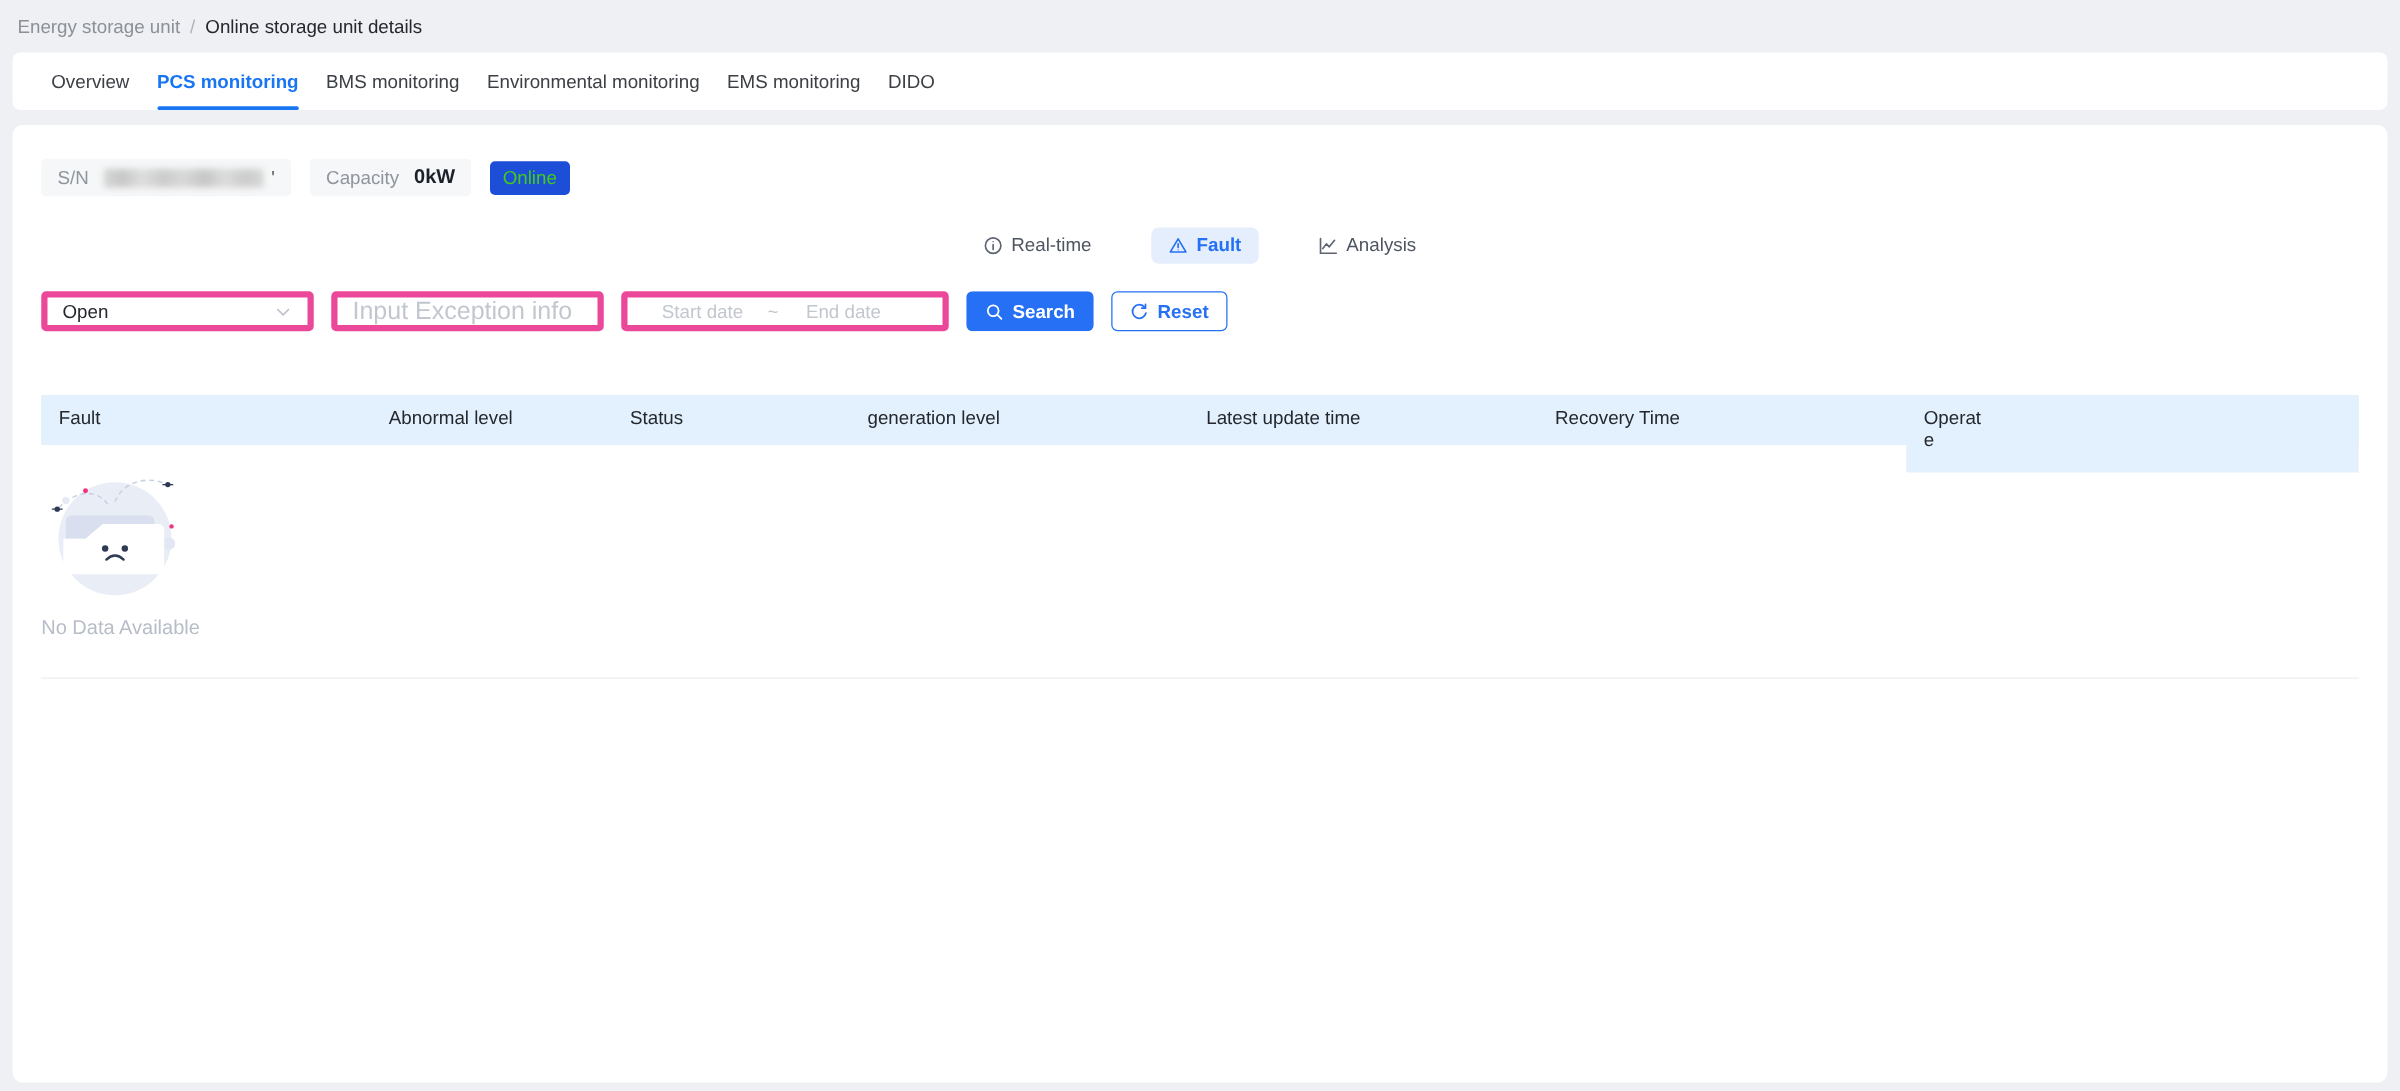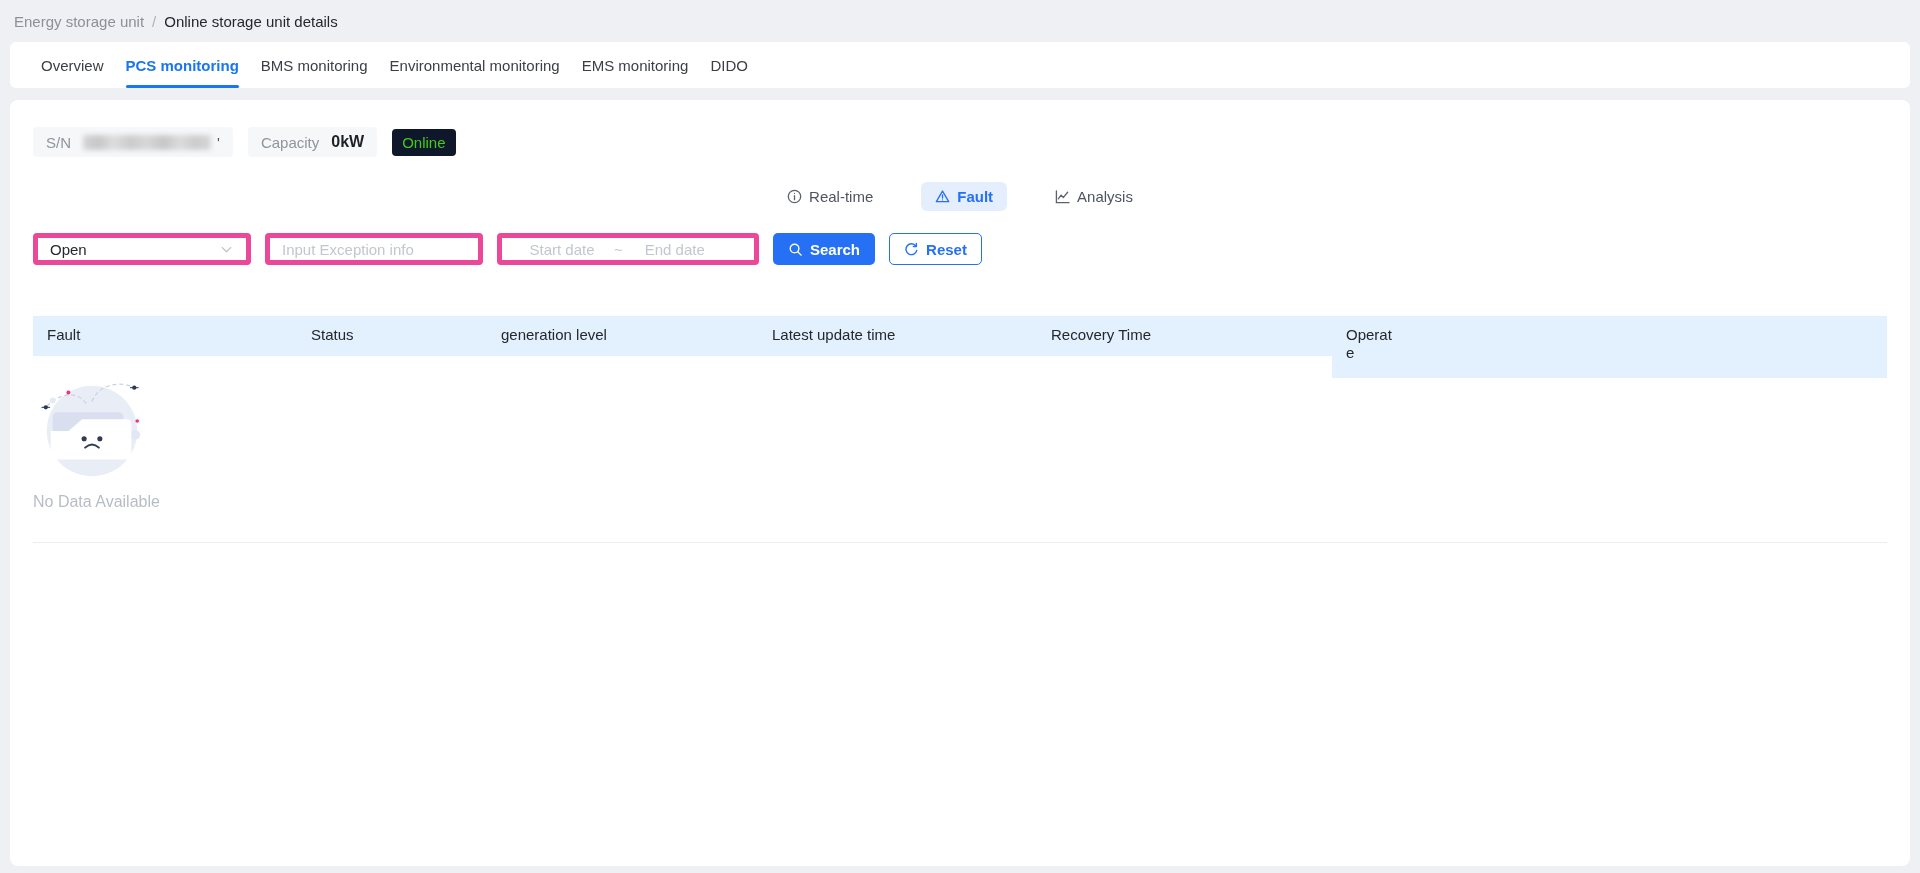--- a/index.html
+++ b/index.html
@@ -87,21 +87,21 @@
     background: linear-gradient(90deg,
       #d5d5d5 0%, #c7c7c7 12%, #dedede 24%, #cbcbcb 37%,
       #d8d8d8 50%, #c6c6c6 63%, #dcdcdc 76%, #cccccc 88%, #d7d7d7 100%);
     filter: blur(2.5px);
   }
   .sn-suffix { color: #55585e; margin-left: -6px; }
   .status-badge {
     height: 27px;
     padding: 0 10px;
     border-radius: 4px;
-    background: #0f172a;
+    background: #1d4ed8;
     color: #42cb1a;
     display: flex;
     align-items: center;
     font-size: 15px;
   }
   
   .switch-row {
     margin-top: 25px;
     display: flex;
     justify-content: center;
@@ -144,21 +144,21 @@
     width: 218px;
     padding: 0 12px;
     justify-content: space-between;
     cursor: pointer;
   }
   .select-value { color: #24272d; }
   .text-input {
     width: 218px;
     padding: 0 12px;
     font-family: "Liberation Sans", sans-serif;
-    font-size: 15px;
+    font-size: 20px;
     color: #ec4899;
     outline: none;
   }
   .text-input::placeholder { color: #c2c7cf; }
   .date-range {
     width: 262px;
     padding: 4px 12px;
     gap: 4px;
   }
   .date-input {
@@ -326,20 +326,21 @@
           <path d="M13.2 1.6 L13.2 4.8 L10 4.8" stroke-linecap="round" stroke-linejoin="round"></path>
         </svg>
       </span>
       <span>Reset</span>
     </button>
   </div>
 
   <div class="table-wrap">
     <div class="thead">
       <div class="th" style="width:264px">Fault</div>
+      <div class="th" style="width:193px">Abnormal level</div>
       <div class="th" style="width:190px">Status</div>
       <div class="th" style="width:271px">generation level</div>
       <div class="th" style="width:279px">Latest update time</div>
       <div class="th" style="width:295px">Recovery Time</div>
       <div class="th th-operate">
         <span class="th-text">Operate</span>
       </div>
     </div>
     <div class="tbody-empty">
       <span>

